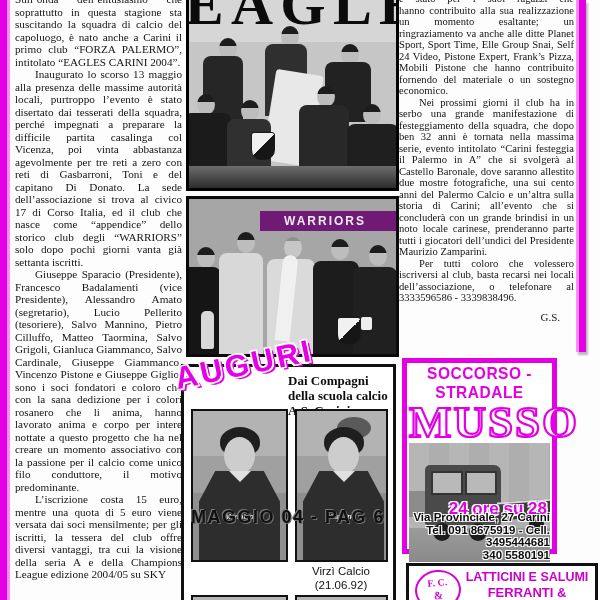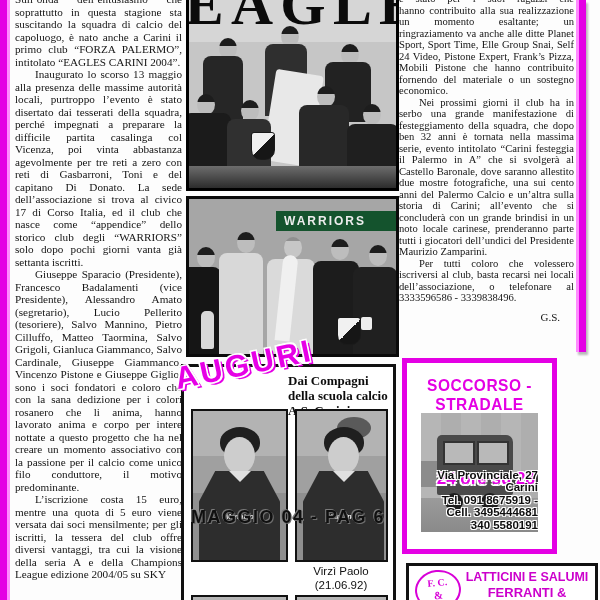--- a/index.html
+++ b/index.html
@@ -26,23 +26,23 @@
   .torso{position:absolute;border-radius:8px 8px 0 0;}
   .shield{position:absolute;width:22px;height:26px;border:1px solid #1a1a1a;border-radius:3px 3px 10px 10px;background:linear-gradient(135deg,#f1f1f1 0 50%,#161616 50% 100%);}
 
   #photo1{left:186px;top:0;width:213px;height:191px;border:3px solid #000;border-top:0;background:#c6c6c6;}
   #photo1 .banner{position:absolute;top:0;left:0;width:100%;height:42px;background:#d6d6d6;overflow:hidden;}
   #photo1 .banner span{position:absolute;top:-27px;left:0;width:100%;text-align:center;font-weight:bold;
       font-size:56px;letter-spacing:7px;color:#0b0b0b;white-space:nowrap;transform:scaleX(1.04);}
   #photo1 .floor{position:absolute;bottom:0;left:0;width:100%;height:22px;background:linear-gradient(#6d6d6d,#2c2c2c);}
 
   #photo2{left:186px;top:196px;width:213px;height:161px;border:3px solid #0a0a0a;background:#a6a6a6;}
-  #photo2 .wbanner{position:absolute;top:12px;right:0;width:112px;height:20px;background:#14532d;color:#ececec;
+  #photo2 .wbanner{position:absolute;top:12px;right:0;width:112px;height:20px;background:#701a75;color:#ececec;
       font-family:"Liberation Sans",sans-serif;font-weight:bold;font-size:12px;letter-spacing:2px;
-      line-height:20px;padding-left:8px;overflow:hidden;white-space:nowrap;}
+      line-height:20px;padding-left:24px;overflow:hidden;white-space:nowrap;}
 
   
   #auguri-box{position:absolute;left:181px;top:364px;width:215px;height:240px;border:3px solid #101010;background:#fff;box-sizing:border-box;}
   #auguri-title{position:absolute;left:-10px;top:-20px;transform:rotate(-12deg);z-index:6;
       font-family:"Liberation Sans",sans-serif;font-weight:bold;font-size:31px;letter-spacing:3px;color:#e600e6;
       text-shadow:1.5px 1.5px 0 #fff,-1.5px -1.5px 0 #fff,1.5px -1.5px 0 #fff,-1.5px 1.5px 0 #fff,3px 3px 0 #e600e6;}
   #dedication{position:absolute;left:104px;top:6px;width:102px;font-weight:bold;font-size:13px;line-height:15px;color:#0d0d0d;}
   .boy-photo{position:absolute;width:97px;height:153px;border:2px solid #111;box-sizing:border-box;overflow:hidden;
       background:linear-gradient(180deg,#b3b3b3 0 30%,#a0a0a0 30% 55%,#8f8f8f 55% 100%);}
   .boy-hair{position:absolute;left:27px;top:16px;width:40px;height:30px;background:#1f1f1f;border-radius:50% 50% 45% 45%;}
@@ -57,21 +57,21 @@
       font-size:11.5px;line-height:13.5px;color:#101010;}
   .cut-photo{position:absolute;border:2px solid #111;box-sizing:border-box;overflow:hidden;
       background:linear-gradient(#b7b7b7,#9a9a9a);height:44px;}
 
   #page-overlay{position:absolute;left:179px;top:507px;width:218px;z-index:30;text-align:center;
       font-family:"Liberation Sans",sans-serif;font-weight:bold;font-size:18px;letter-spacing:1.5px;color:#101010;
       text-shadow:1px 1px 0 #6e6e6e,-1px -1px 0 #7a7a7a;transform:scaleY(1.05);}
 
   
   #musso{position:absolute;left:402px;top:358px;width:155px;height:196px;border:5px solid #e400e4;background:#fff;
-      box-sizing:border-box;padding:14px;}
+      box-sizing:border-box;padding:2px;}
   #musso-header{text-align:center;font-family:"Liberation Sans",sans-serif;font-weight:bold;font-size:15.5px;
       letter-spacing:.5px;color:#e400e4;line-height:18px;transform:scaleY(1.05);}
   #musso-brand{text-align:center;font-family:"Liberation Serif",serif;font-weight:bold;font-size:45px;line-height:42px;
       color:#fff;-webkit-text-stroke:2.2px #e400e4;letter-spacing:2px;}
   #truck-photo{position:relative;height:119px;overflow:hidden;
       background:repeating-linear-gradient(90deg,#b6b6b6 0 20px,#aeaeae 20px 40px);}
   #truck-photo .ground{position:absolute;bottom:0;left:0;width:100%;height:34px;background:linear-gradient(#9b9b9b,#8a8a8a);}
   .t-cab{position:absolute;left:16px;top:22px;width:76px;height:60px;background:#4a4a4a;border-radius:5px 7px 2px 2px;}
   .t-win{position:absolute;top:6px;width:28px;height:20px;background:#b9b9b9;border:2px solid #333;}
   .t-bed{position:absolute;left:88px;top:56px;width:102px;height:16px;background:#3d3d3d;transform:skewY(-4deg);
@@ -172,36 +172,37 @@
   <div class="boy-photo" style="left:111px;top:42px;width:93px;">
     <div class="torso" style="left:40px;top:6px;width:34px;height:22px;background:#5a5a5a;border-radius:50%;"></div>
     <div class="boy-hair"></div>
     <div class="boy-face"></div>
     <div class="boy-jersey"></div>
     <div class="boy-collar"></div>
     <div class="boy-sponsor">Mannino</div>
   </div>
 
   <div class="caption" style="left:107px;top:198px;">
-    <div>Virzì Paolo</div>
+    <div>Virzì Calcio</div>
     <div>(21.06.92)</div>
   </div>
 
   <div class="cut-photo" style="left:7px;top:228px;width:97px;">
     
   </div>
   <div class="cut-photo" style="left:111px;top:228px;width:93px;">
     
   </div>
 </div>
 
 <div id="page-overlay">MAGGIO 04 - PAG 6</div>
 
 <div id="musso">
   <div id="musso-header">SOCCORSO - STRADALE</div>
+  <div id="musso-brand">MUSSO</div>
   <div id="truck-photo">
     <div class="ground"></div>
     <div class="t-car"></div>
     <div class="t-cab">
       <div class="t-win" style="left:6px;"></div>
       <div class="t-win" style="left:40px;"></div>
     </div>
     <div class="t-bed"></div>
     <div class="t-wheel" style="left:24px;"></div>
     <div class="t-wheel" style="left:60px;"></div>

